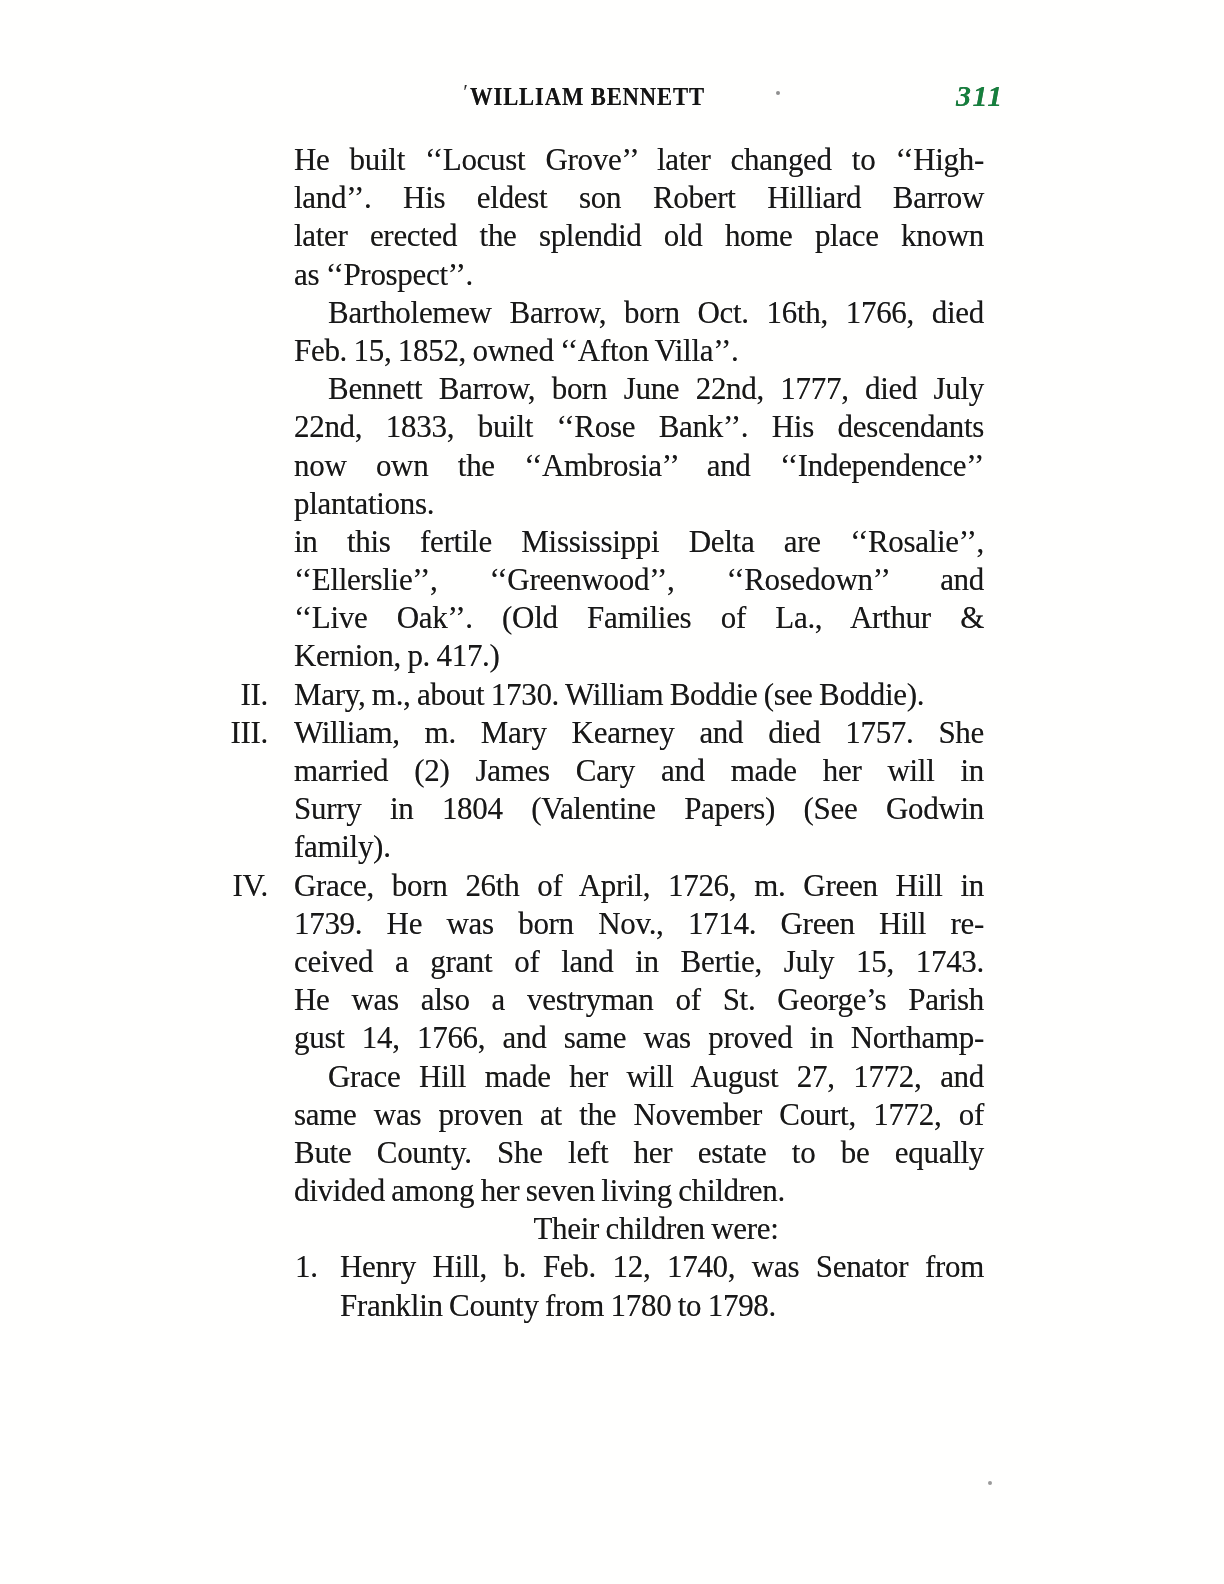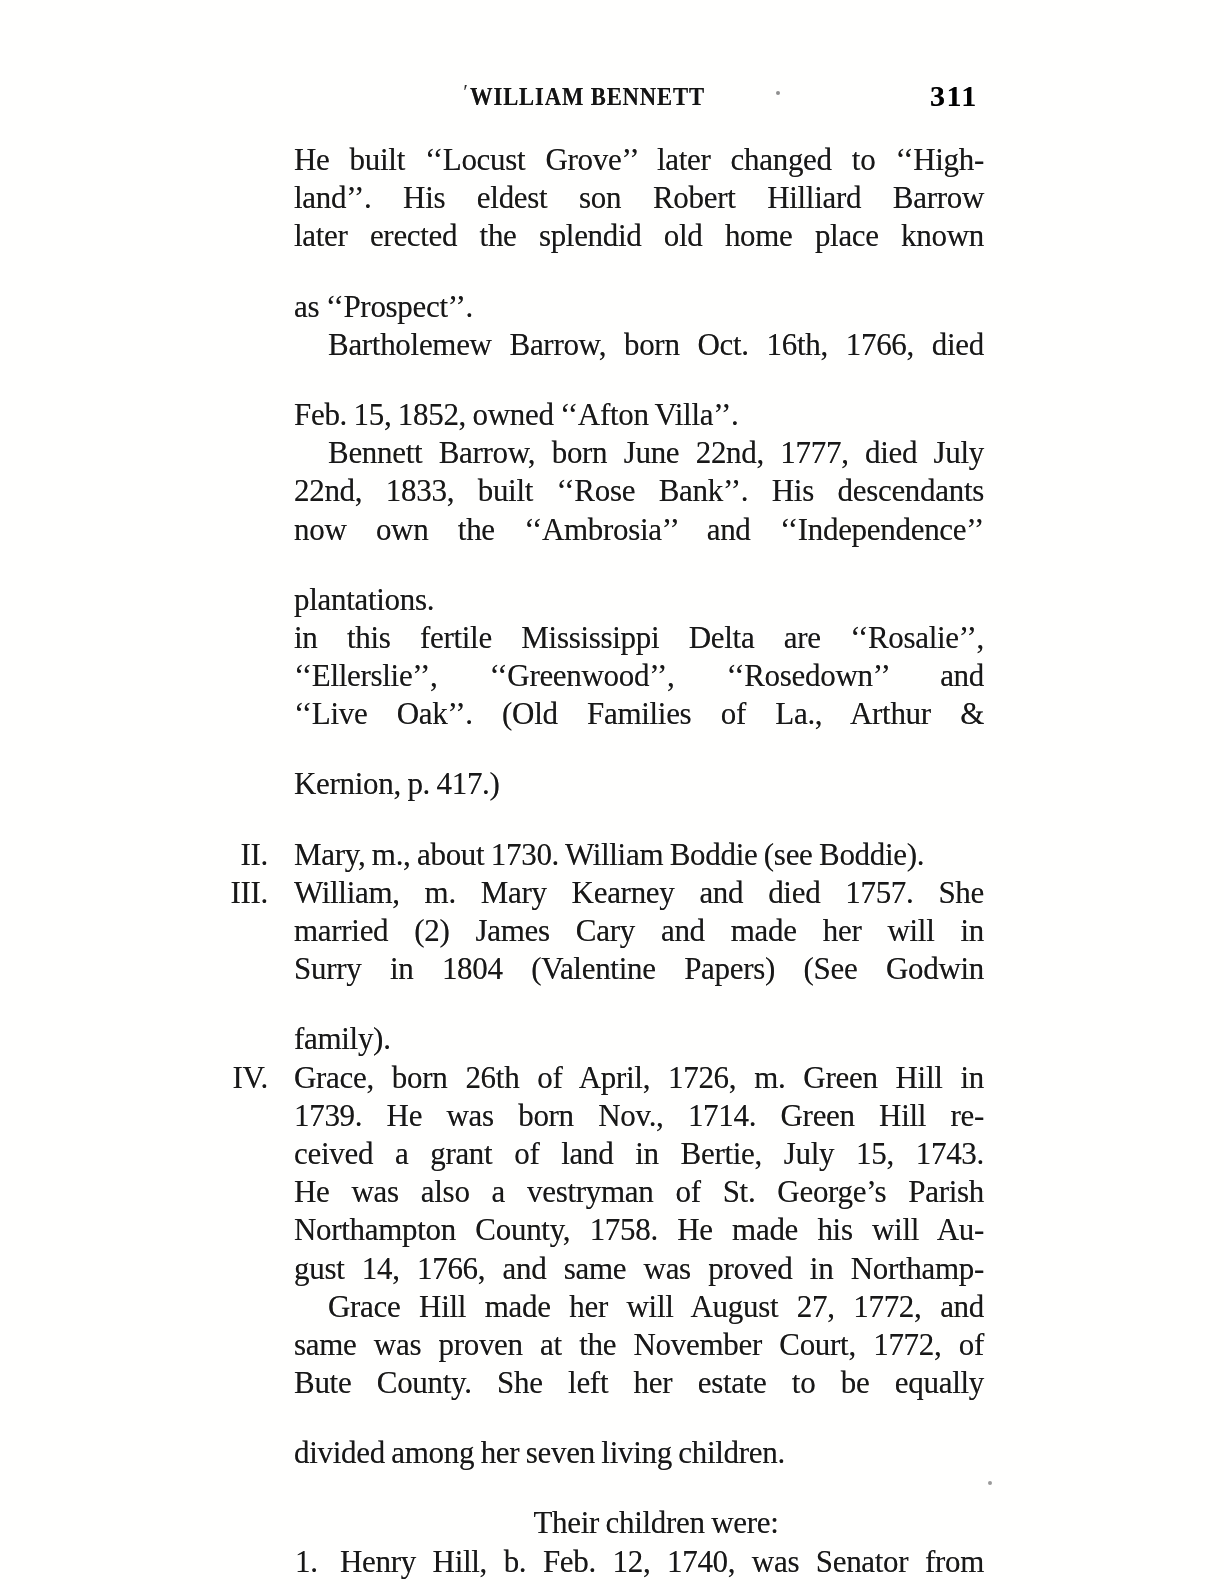--- a/index.html
+++ b/index.html
@@ -11,23 +11,23 @@
   }
   
   .running-head {
     position:absolute; left:470px; top:82px;
     font-size:26px; font-weight:bold; letter-spacing:1px;
     transform:scaleX(0.87); transform-origin:left center;
     white-space:nowrap; color:#141414;
     text-shadow:0 0 0.6px rgba(0,0,0,.55);
   }
   .page-number {
-    position:absolute; left:930px; top:79px;
+    position:absolute; left:956px; top:79px;
     font-size:30px; font-weight:bold; letter-spacing:1.5px;
-    color:#000000; text-shadow:0 0 0.6px rgba(0,0,0,.55);
+    color:#15803d; text-shadow:0 0 0.6px rgba(0,0,0,.55);font-style:italic;
   }
   .artifact-tick {
     position:absolute; left:462px; top:80px;
     font-size:21px; font-style:italic; color:#2a2a2a;
   }
   .artifact-dot {
     position:absolute; left:776px; top:91px;
     width:4px; height:4px; border-radius:50%; background:#8f8f8f;
   }
   .artifact-speck {
@@ -36,21 +36,21 @@
   }
   
   .text-body {
     position:absolute; left:294px; top:141px; width:690px;
     font-size:31px; line-height:38.2px; letter-spacing:-0.3px;
     text-shadow:0 0 0.6px rgba(0,0,0,.5);
   }
   .block { position:relative; }
   .line { height:38.2px;font-family:Liberation Serif, serif; }
   .line.just { text-align:justify; text-align-last:justify; }
-  .line.last { text-align:left; word-spacing:-1px;margin-top:32px; }
+  .line.last { text-align:left; word-spacing:-1px; }
   .line.indent { text-indent:34px;text-align:center; }
   .item-label {
     position:absolute; right:100%; margin-right:26px; top:0;
     white-space:nowrap;
   }
   .block.numbered-item { padding-left:46px; }
   .block.numbered-item .item-label {
     right:auto; left:1px; margin-right:0;
   }
 </style>
@@ -96,21 +96,20 @@
         <div class="line just">married (2) James Cary and made her will in</div>
         <div class="line just">Surry in 1804  (Valentine Papers) (See Godwin</div>
         <div class="line last">family).</div>
       </div>
       <div class="block list-item">
         <span class="item-label">IV.</span>
         <div class="line just">Grace, born 26th of April, 1726, m. Green Hill in</div>
         <div class="line just">1739.  He was born Nov., 1714.  Green Hill re-</div>
         <div class="line just">ceived a grant of land in Bertie, July 15, 1743.</div>
         <div class="line just">He was also a vestryman of St. George’s Parish</div>
-        <div class="line just">Northampton County, 1758.  He made his will Au-</div>
         <div class="line just">gust 14, 1766, and same was proved in Northamp-</div>
       </div>
       <div class="block paragraph">
         <div class="line just indent">Grace Hill made her will August 27, 1772, and</div>
         <div class="line just">same was proven at the November Court, 1772, of</div>
         <div class="line just">Bute County.  She left her estate to be equally</div>
         <div class="line last">divided among her seven living children.</div>
       </div>
       <div class="block paragraph">
         <div class="line last indent">Their children were:</div>

